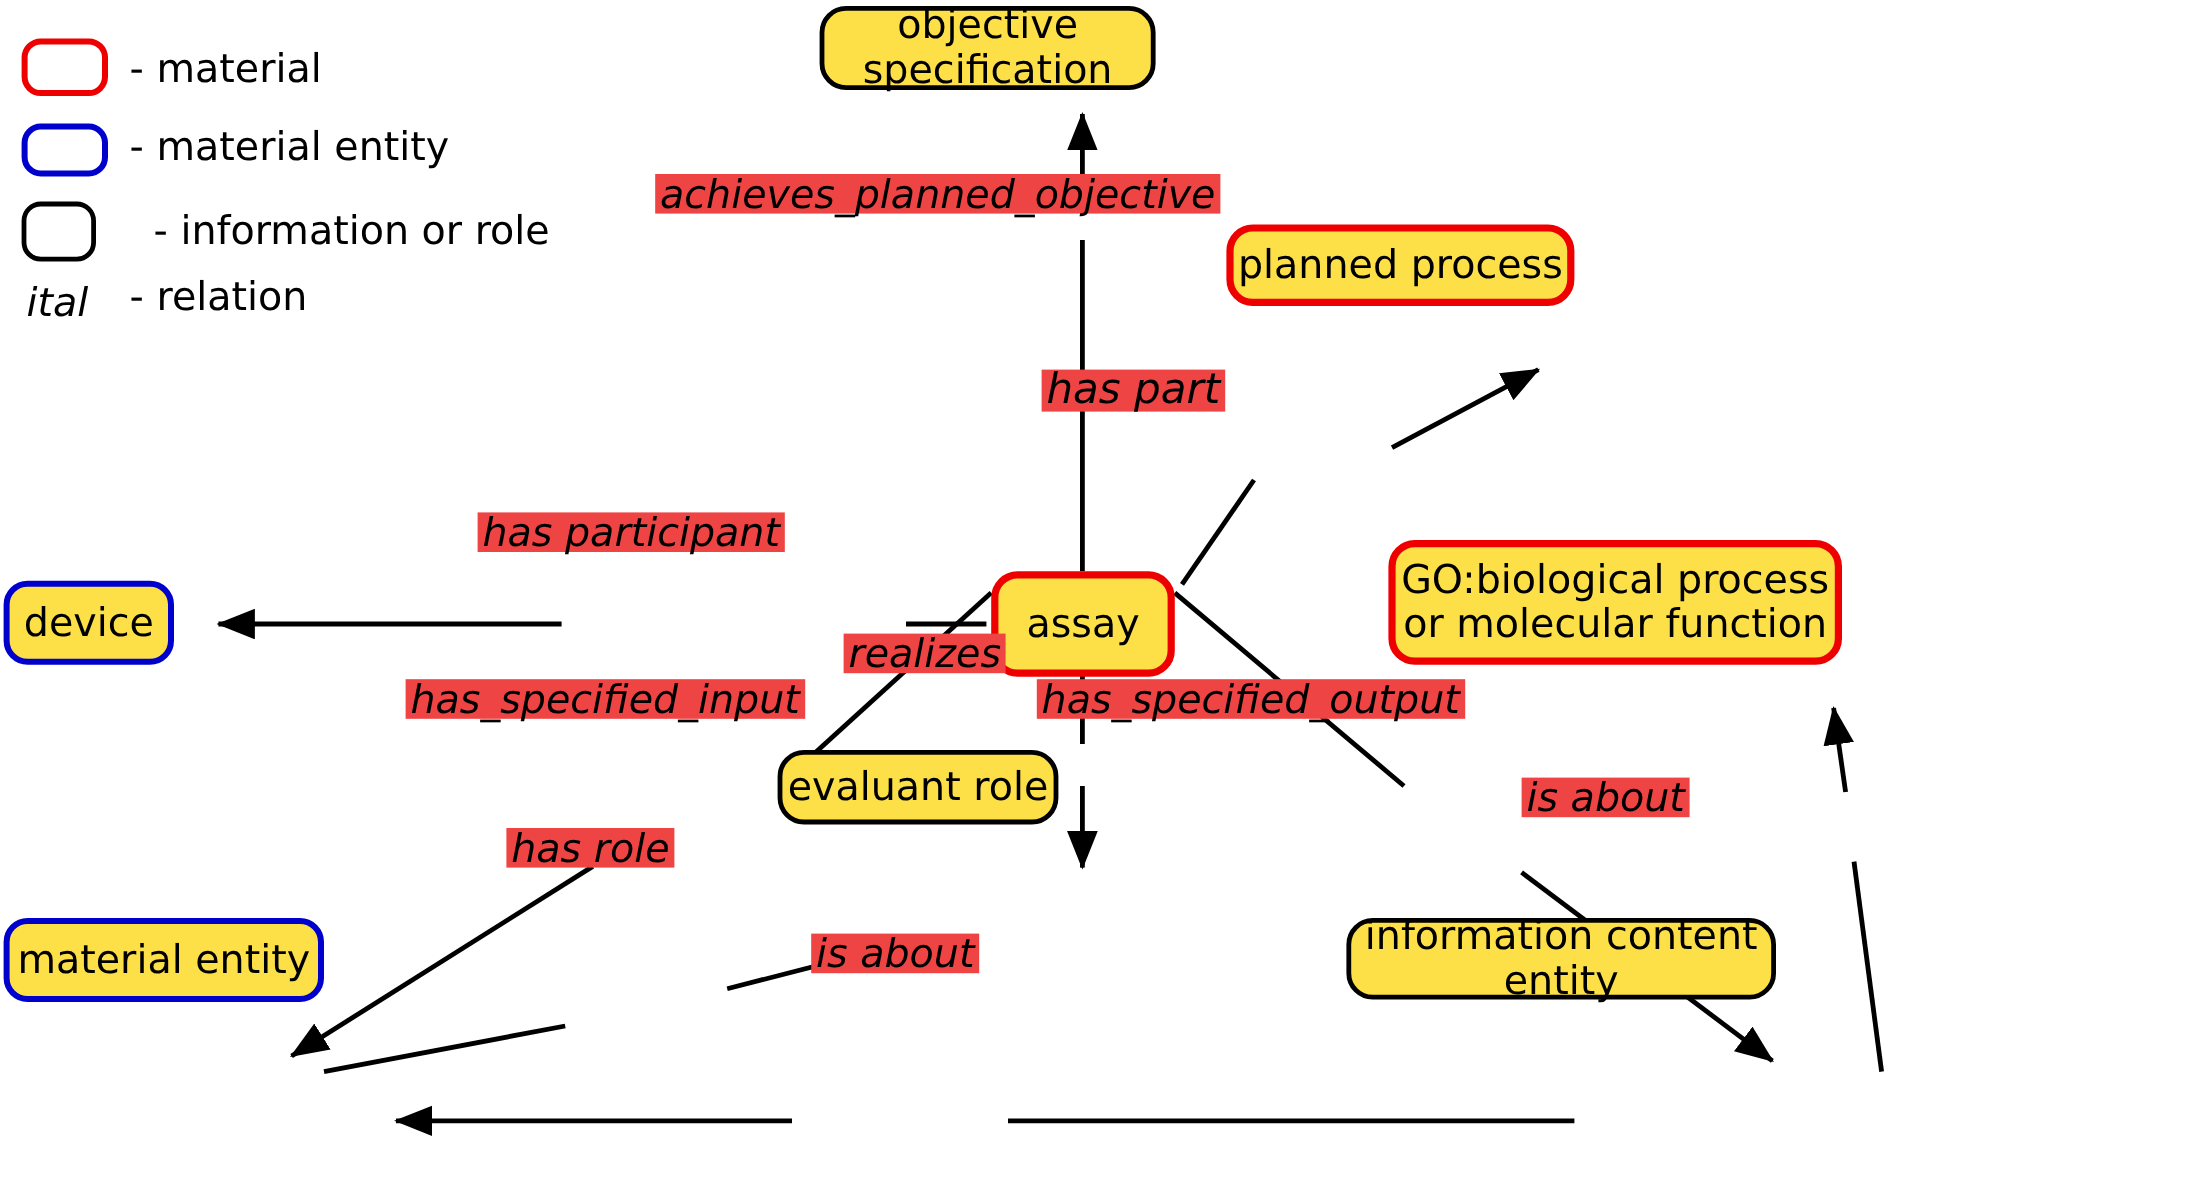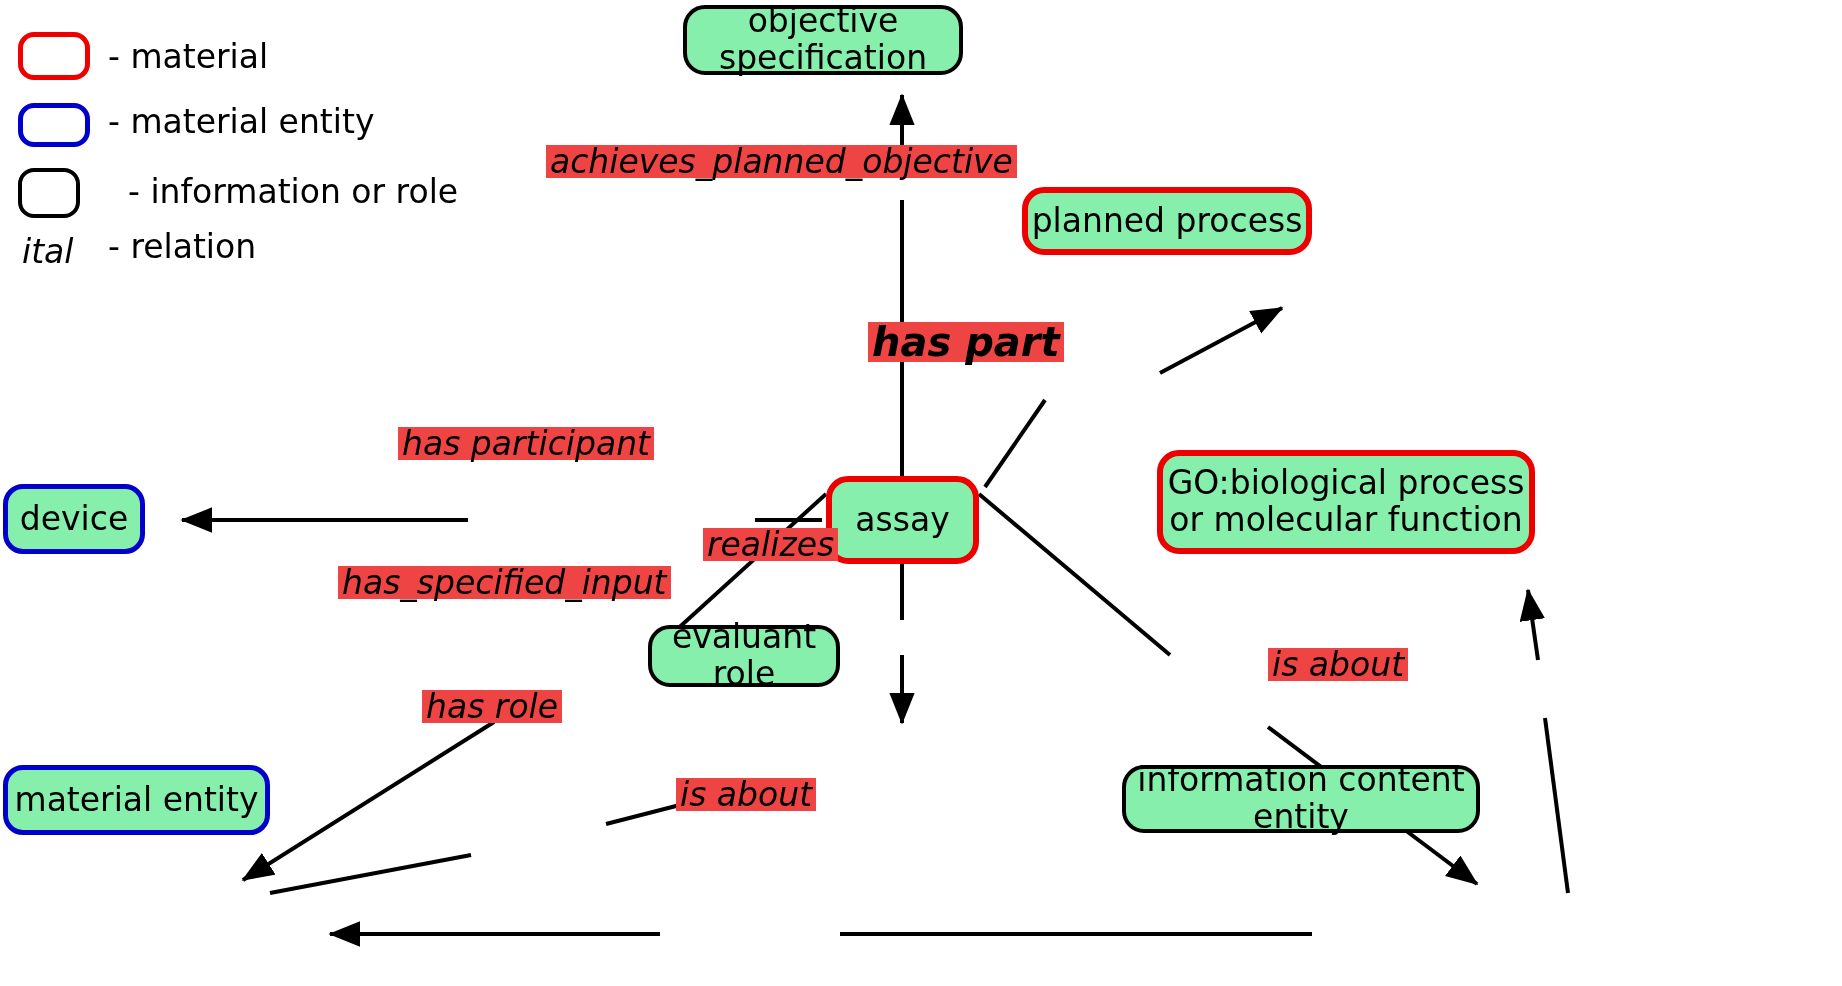--- a/index.html
+++ b/index.html
@@ -17,21 +17,21 @@
   }
   #edge-layer {
     position: absolute;
     left: 0; top: 0;
     width: 1842px;
     height: 986px;
   }
   .node {
     position: absolute;
     box-sizing: border-box;
-    background: #86efac;
+    background: #fde047;
     border-style: solid;
     display: flex;
     align-items: center;
     justify-content: center;
     text-align: center;
     color: #000000;
     line-height: 1.12;
     white-space: pre-line;
     z-index: 3;
   }
@@ -159,42 +159,43 @@
 
   <div class="node node-blue" style="left:3px; top:484px; width:142px; height:70px; border-radius:20px; font-size:33px;">
     <span>device</span>
   </div>
 
   <div class="node node-red" style="left:1157px; top:450px; width:378px; height:104px; border-radius:22px; font-size:33px;">
     <span>GO:biological process
 or molecular function</span>
   </div>
 
-  <div class="node node-black" style="left:648px; top:625px; width:192px; height:62px; border-radius:22px; font-size:33px;">
+  <div class="node node-black" style="left:648px; top:625px; width:234px; height:62px; border-radius:22px; font-size:33px;">
     <span>evaluant role</span>
   </div>
 
   <div class="node node-blue" style="left:3px; top:765px; width:267px; height:70px; border-radius:20px; font-size:33px;">
     <span>material entity</span>
   </div>
 
   <div class="node node-black" style="left:1122px; top:765px; width:358px; height:68px; border-radius:22px; font-size:33px;">
     <span>information content entity</span>
   </div>
 
   <div class="edge-label" style="left:546px; top:145px; font-size:33px;">achieves_planned_objective</div>
 
-  <div class="edge-label" style="left:868px; top:322px; font-size:40px;font-weight:bold;">has part</div>
+  <div class="edge-label" style="left:868px; top:308px; font-size:35px;">has part</div>
 
   <div class="edge-label" style="left:398px; top:427px; font-size:33px;">has participant</div>
 
   <div class="edge-label" style="left:338px; top:566px; font-size:33px;">has_specified_input</div>
 
   <div class="edge-label" style="left:703px; top:528px; font-size:33px;">realizes</div>
 
+  <div class="edge-label" style="left:864px; top:566px; font-size:33px;">has_specified_output</div>
 
   <div class="edge-label" style="left:422px; top:690px; font-size:33px;">has role</div>
 
   <div class="edge-label" style="left:676px; top:778px; font-size:33px;">is about</div>
 
   <div class="edge-label" style="left:1268px; top:648px; font-size:33px;">is about</div>
 
 </div>
 
 </body></html>

